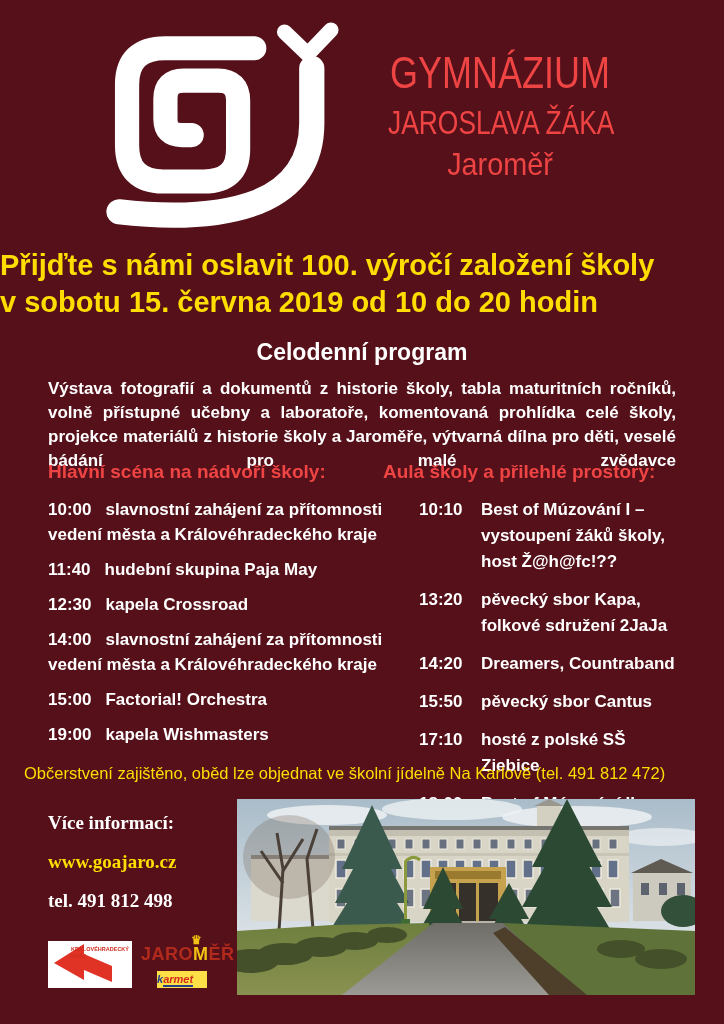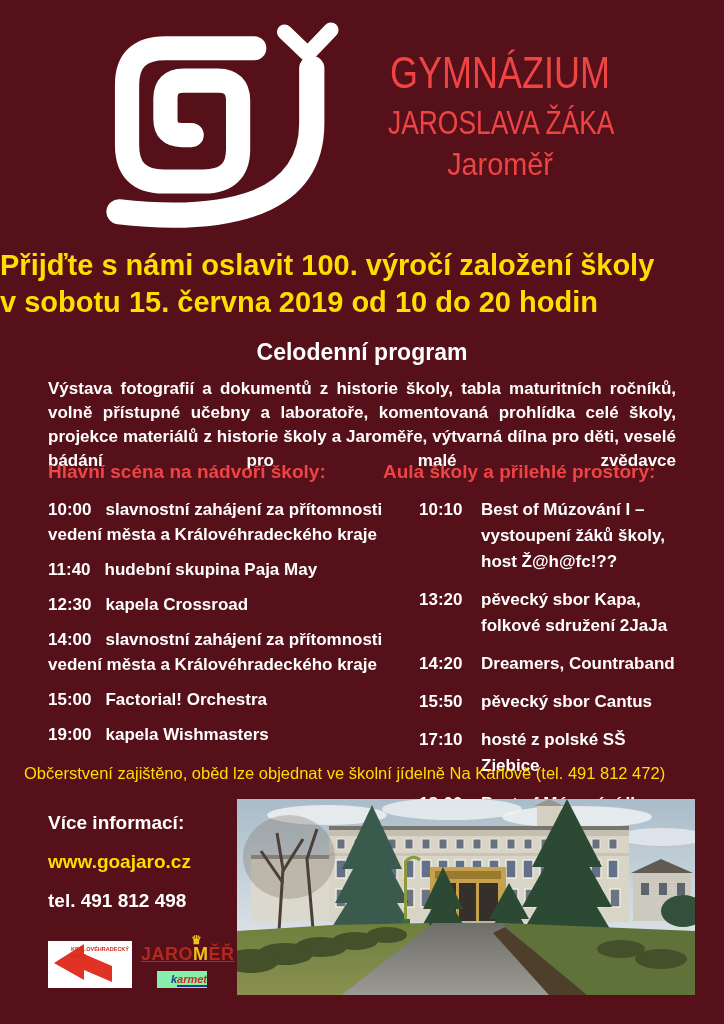--- a/index.html
+++ b/index.html
@@ -27,34 +27,34 @@
   .col-title{color:#ef4444;font-size:19px;font-weight:700;margin:0 0 14px 0;}
   .item{font-size:17px;font-weight:700;line-height:25px;margin:0 0 10px 0;}
   .item .t{margin-right:14px;}
   .col-right .item{display:flex;line-height:26px;margin-bottom:12px;}
   .col-right .item .t{flex:0 0 46px;margin-right:16px;margin-left:36px;}
   .col-right .item .x{flex:1;}
 
   .refreshments{position:absolute;left:24px;top:764px;width:664px;text-align:left;color:#ffdd00;font-size:16.5px;font-weight:400;}
 
   .contact{position:absolute;left:48px;top:812px;font-size:19px;font-weight:700;color:#ffffff;}
-  .contact div{margin-bottom:17px;}
+  .contact div{margin-bottom:17px;font-family:Liberation Serif, serif;}
   .contact .site{color:#ffdd00;}
 
   
   .photo{position:absolute;left:237px;top:799px;width:458px;height:196px;}
   .photo svg{display:block;}
 
   
   .kraj-logo{position:absolute;left:48px;top:941px;width:84px;height:47px;background:#ffffff;}
   .kraj-text{position:absolute;right:3px;top:5px;color:#d02c20;font-size:5.5px;font-weight:700;line-height:6.5px;text-align:left;}
-  .jaromer-logo{position:absolute;left:141px;top:944px;font-size:18px;font-weight:700;color:#b12a1c;letter-spacing:0.5px;white-space:nowrap;text-decoration:underline;}
+  .jaromer-logo{position:absolute;left:141px;top:944px;font-size:18px;font-weight:700;color:#b12a1c;letter-spacing:0.5px;white-space:nowrap;}
   .jaromer-logo .m{color:#f2c114;position:relative;}
   .jaromer-logo .crown{position:absolute;left:-2px;top:-11px;font-size:12px;color:#f2c114;}
-  .karmet-logo{position:absolute;left:157px;top:971px;width:50px;height:17px;background:#86efac;text-align:right;font-size:11px;font-weight:700;font-style:italic;line-height:16px;}
+  .karmet-logo{position:absolute;left:157px;top:971px;width:50px;height:17px;background:#fde047;text-align:left;font-size:11px;font-weight:700;font-style:italic;line-height:16px;}
   .karmet-logo .k{color:#22408c;}
   .karmet-logo .rest{color:#d42a1e;border-bottom:2px solid #22408c;}
 </style>
 </head>
 <body>
 
 <div class="poster">
 
   <svg class="gz-logo" viewBox="0 0 240 212" aria-hidden="true">
     <g fill="none" stroke="#ffffff" stroke-linecap="round" stroke-linejoin="round">

